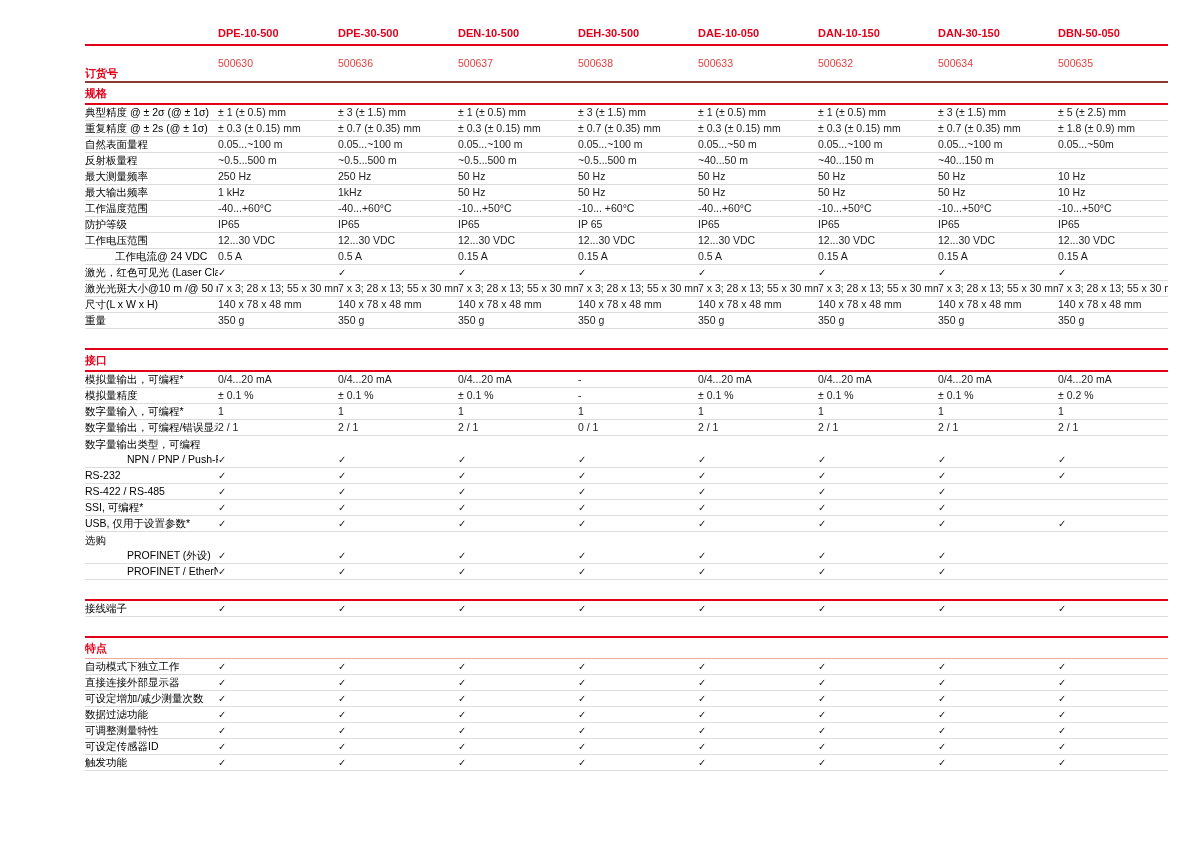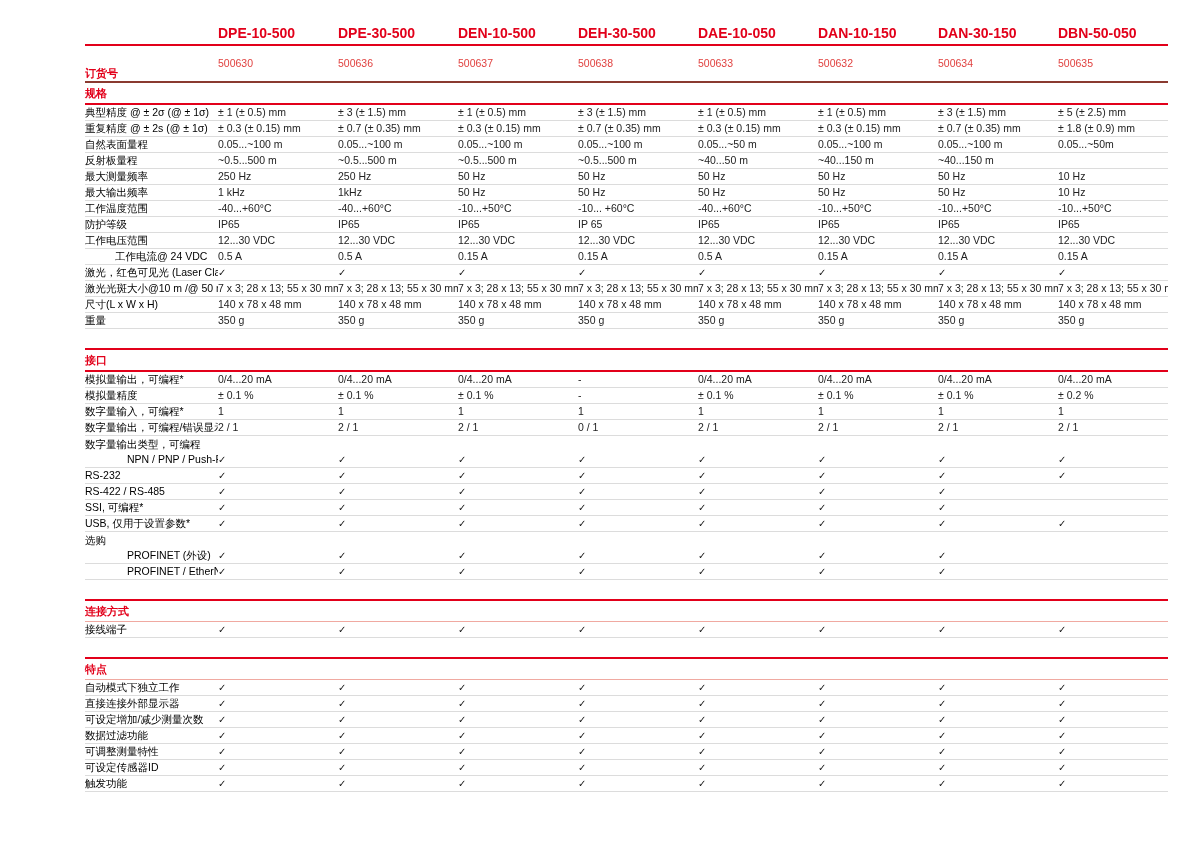--- a/index.html
+++ b/index.html
@@ -12,21 +12,21 @@
   *{box-sizing:border-box;margin:0;padding:0;}
   html,body{width:1201px;height:849px;background:#fff;overflow:hidden;}
   body{font-family:"Liberation Sans","DejaVu Sans",sans-serif;color:var(--text);}
   .page{padding:26px 33px 0 85px;width:1201px;}
   .grid-row{display:grid;grid-template-columns:133px repeat(7,120px) 110px;align-items:center;}
   .cell{font-size:10.5px;line-height:15px;white-space:nowrap;overflow:hidden;padding-right:8px;color:var(--text);}
   .label-cell{color:#000;}
   .indent-1{padding-left:30px;}
   .indent-2{padding-left:42px;}
   .header-row{border-bottom:2px solid var(--red);padding-bottom:3px;align-items:end;}
-  .product-name{font-size:14px;font-weight:bold;color:var(--red);white-space:nowrap;}
+  .product-name{font-size:11px;font-weight:bold;color:var(--red);white-space:nowrap;}
   .order-row{min-height:17px;border-bottom:2px solid var(--dark-rule);}
   .order-row .label-cell{color:var(--red);font-weight:bold;font-size:11px;margin-top:20px;}
   .order-row .cell.value{color:#e0413f;}
   .section{width:1083px;}
   .section.ruled{border-top:2px solid var(--red);margin-top:19px;}
   .section-title{display:block;font-size:11px;font-weight:bold;color:var(--red);padding:3px 0 2px;}
   .title-strong{border-bottom:2px solid var(--red);}
   .title-light{border-bottom:1px solid var(--red-soft);}
   .data-row{min-height:16px;border-bottom:1px solid var(--row-line);}
   .data-row.subhead{border-bottom:none;}
@@ -356,21 +356,20 @@
           <div class="cell check">✓</div>
           <div class="cell check">✓</div>
           <div class="cell check">✓</div>
           <div class="cell check">✓</div>
           <div class="cell check">✓</div>
           <div class="cell check">✓</div>
           <div class="cell"></div>
         </div>
       </div>
       <div class="section ruled">
-        <div class="section-title title-light">连接方式</div>
         <div class="grid-row data-row">
           <div class="cell label-cell">接线端子</div>
           <div class="cell check">✓</div>
           <div class="cell check">✓</div>
           <div class="cell check">✓</div>
           <div class="cell check">✓</div>
           <div class="cell check">✓</div>
           <div class="cell check">✓</div>
           <div class="cell check">✓</div>
           <div class="cell check">✓</div>

